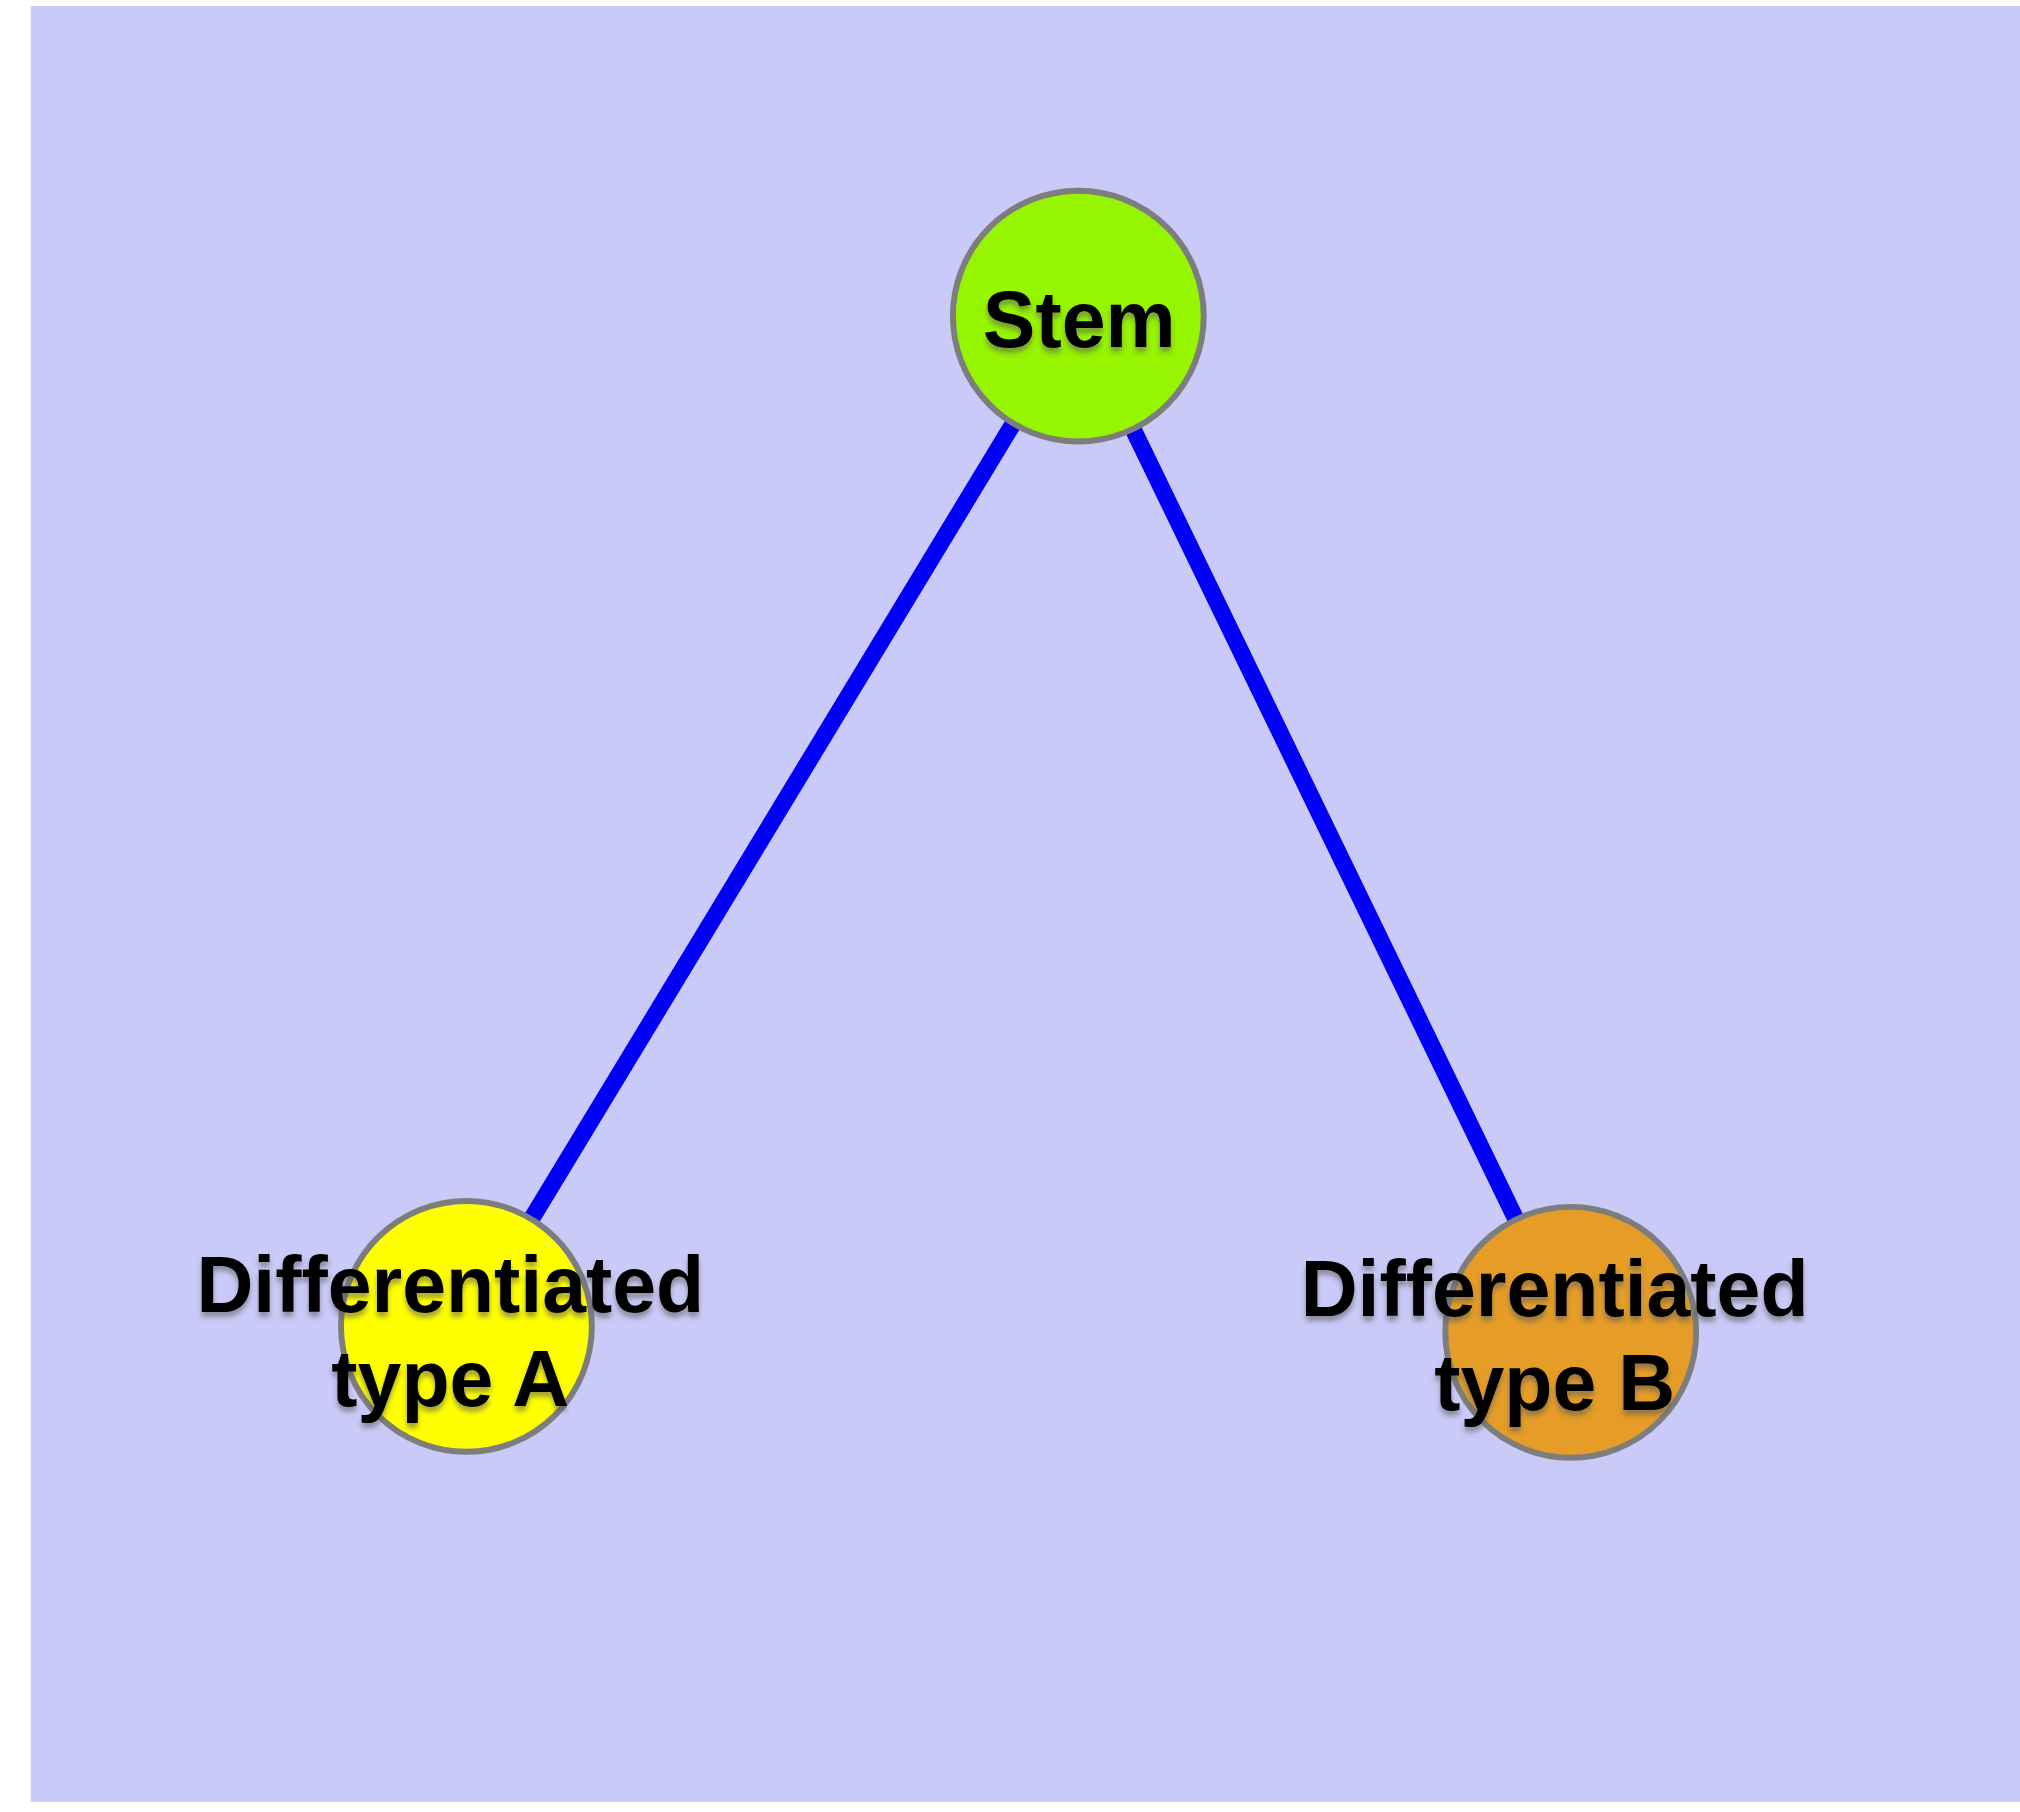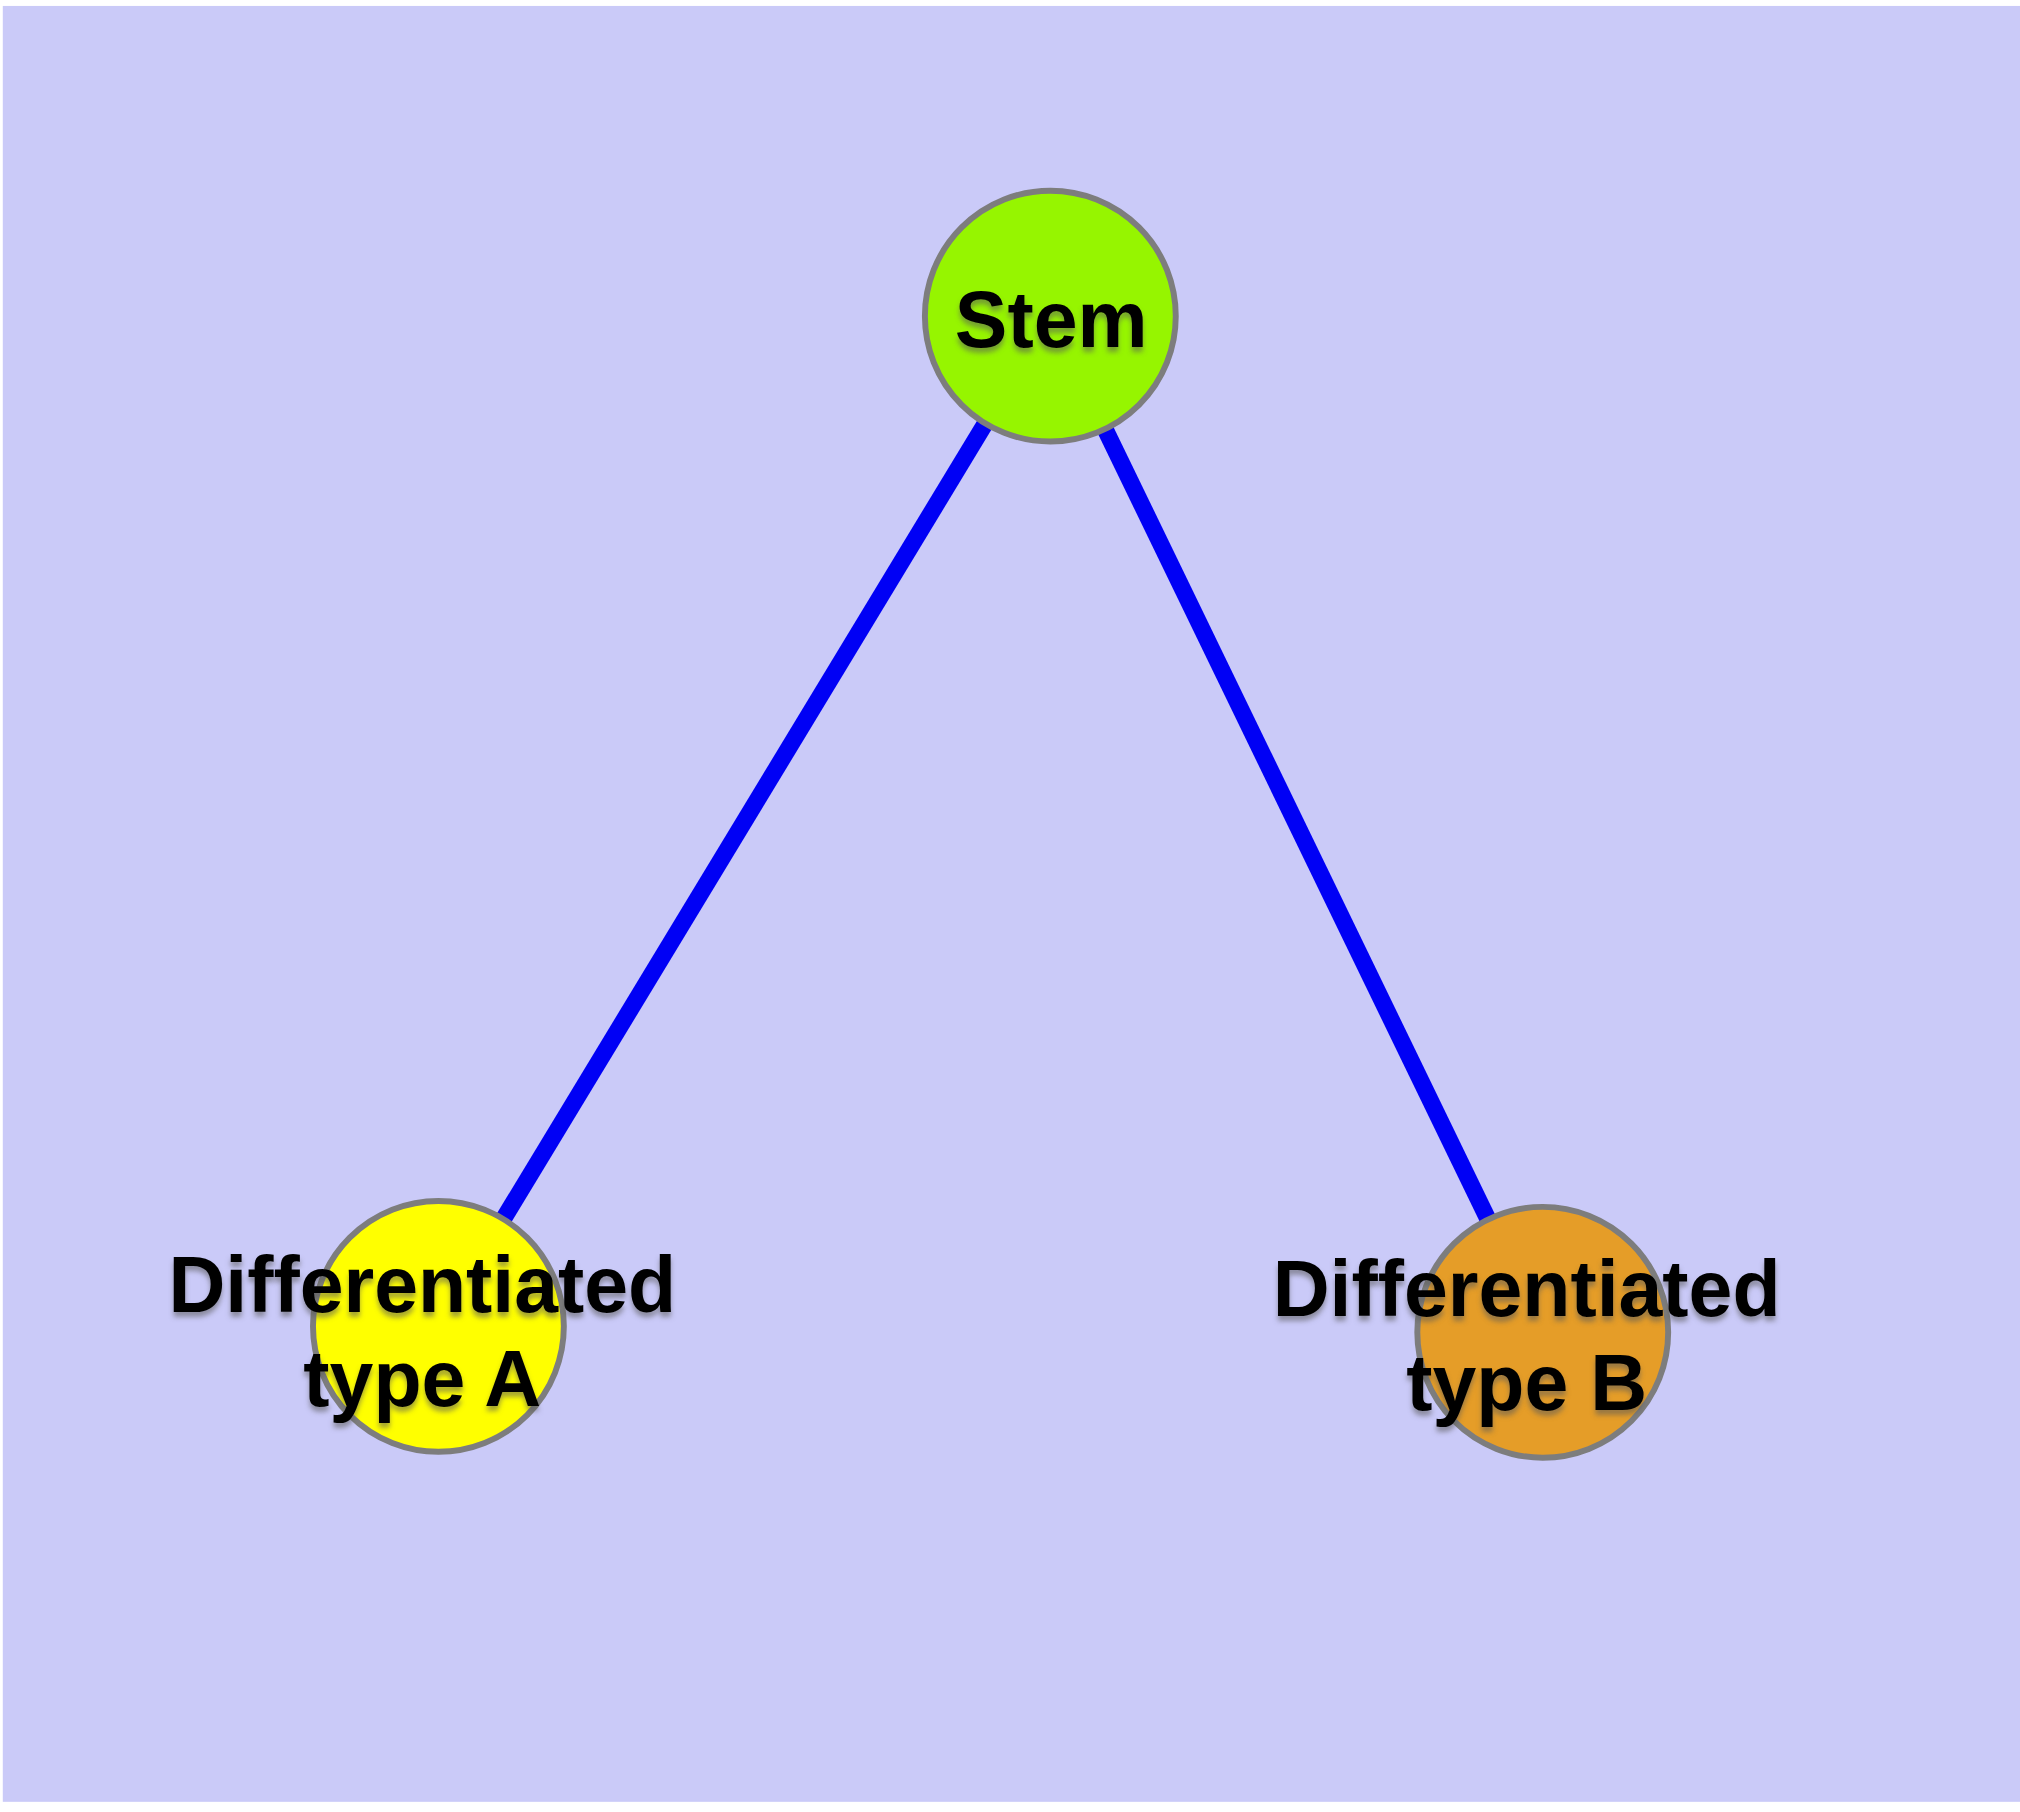--- a/index.html
+++ b/index.html
@@ -8,20 +8,21 @@
     background: #ffffff;
     width: 2021px;
     height: 1812px;
     overflow: hidden;
     font-family: "Liberation Sans", sans-serif;
   }
   .stage {
     position: relative;
     width: 1801px;
     height: 1812px;
+    margin-left: 28px;
   }
   svg { display: block; }
   .node-label {
     font-family: "Liberation Sans", "DejaVu Sans", sans-serif;
     font-weight: bold;
     font-size: 93px;
     text-shadow: 0 5px 5px rgba(90,90,90,0.55);
   }
 </style>
 </head>

